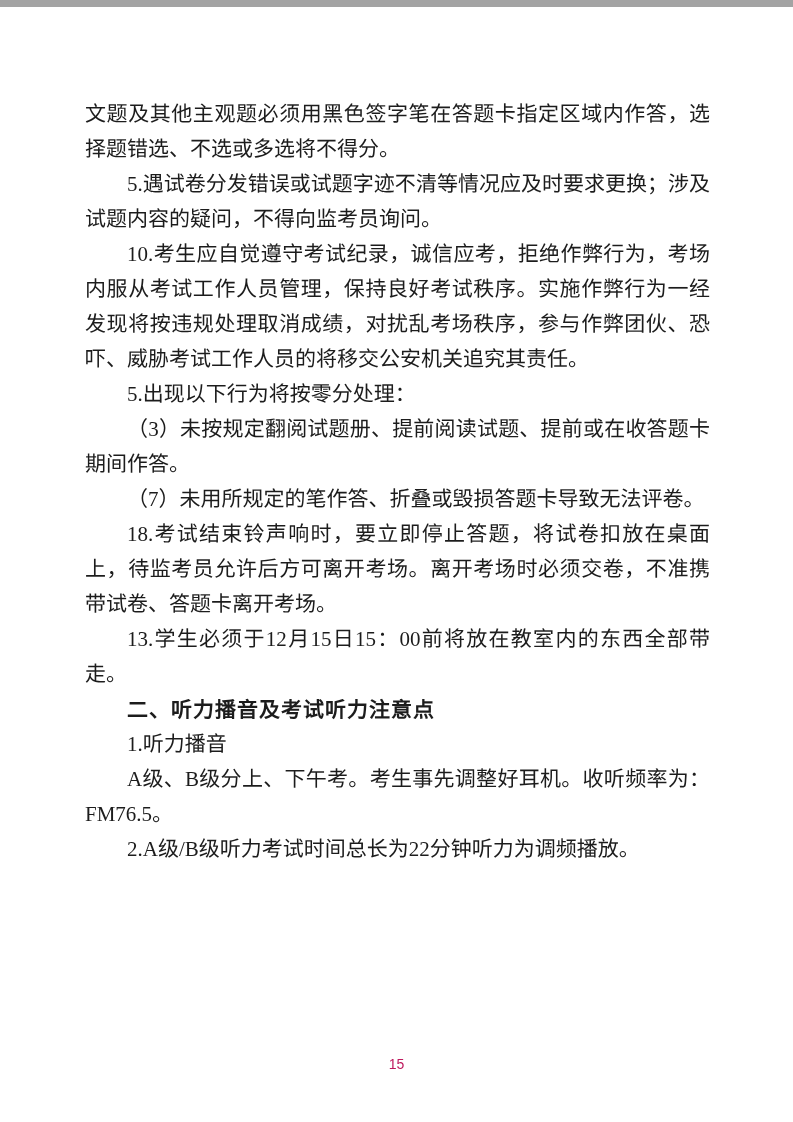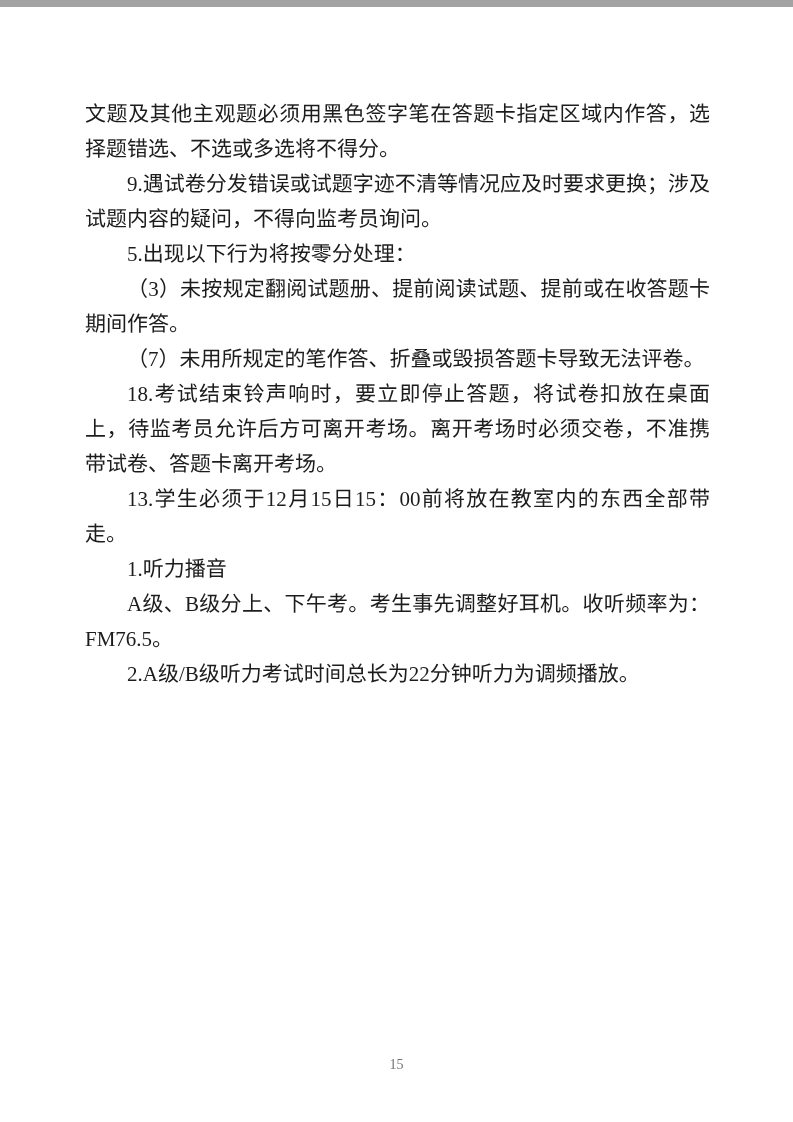--- a/index.html
+++ b/index.html
@@ -44,36 +44,38 @@
   }
   .footer {
     position: absolute;
     left: 0;
     top: 1048px;
     width: 100%;
     text-align: center;
   }
   .page-number {
     font-size: 14px;
-    color: #737373;
-    font-family: Liberation Serif, serif;
+    color: #be185d;
+    font-family: Liberation Sans, sans-serif;
   }
 </style>
 </head>
 <body>
 
 <div class="page">
   <div class="content">
     <p class="para no-indent">文题及其他主观题必须用黑色签字笔在答题卡指定区域内作答，选择题错选、不选或多选将不得分。</p>
-    <p class="para">9.遇试卷分发错误或试题字迹不清等情况应及时要求更换；涉及试题内容的疑问，不得向监考员询问。</p>
+    <p class="para">5.遇试卷分发错误或试题字迹不清等情况应及时要求更换；涉及试题内容的疑问，不得向监考员询问。</p>
+    <p class="para">10.考生应自觉遵守考试纪录，诚信应考，拒绝作弊行为，考场内服从考试工作人员管理，保持良好考试秩序。实施作弊行为一经发现将按违规处理取消成绩，对扰乱考场秩序，参与作弊团伙、恐吓、威胁考试工作人员的将移交公安机关追究其责任。</p>
     <p class="para">5.出现以下行为将按零分处理：</p>
     <p class="para">（3）未按规定翻阅试题册、提前阅读试题、提前或在收答题卡期间作答。</p>
     <p class="para">（7）未用所规定的笔作答、折叠或毁损答题卡导致无法评卷。</p>
     <p class="para">18.考试结束铃声响时，要立即停止答题，将试卷扣放在桌面上，待监考员允许后方可离开考场。离开考场时必须交卷，不准携带试卷、答题卡离开考场。</p>
     <p class="para">13.学生必须于12月15日15：00前将放在教室内的东西全部带走。</p>
+    <h2 class="para heading">二、听力播音及考试听力注意点</h2>
     <p class="para">1.听力播音</p>
     <p class="para">A级、B级分上、下午考。考生事先调整好耳机。收听频率为：FM76.5。</p>
     <p class="para">2.A级/B级听力考试时间总长为22分钟听力为调频播放。</p>
   </div>
   <div class="footer">
     <span class="page-number">15</span>
   </div>
 </div>
 
 </body></html>

